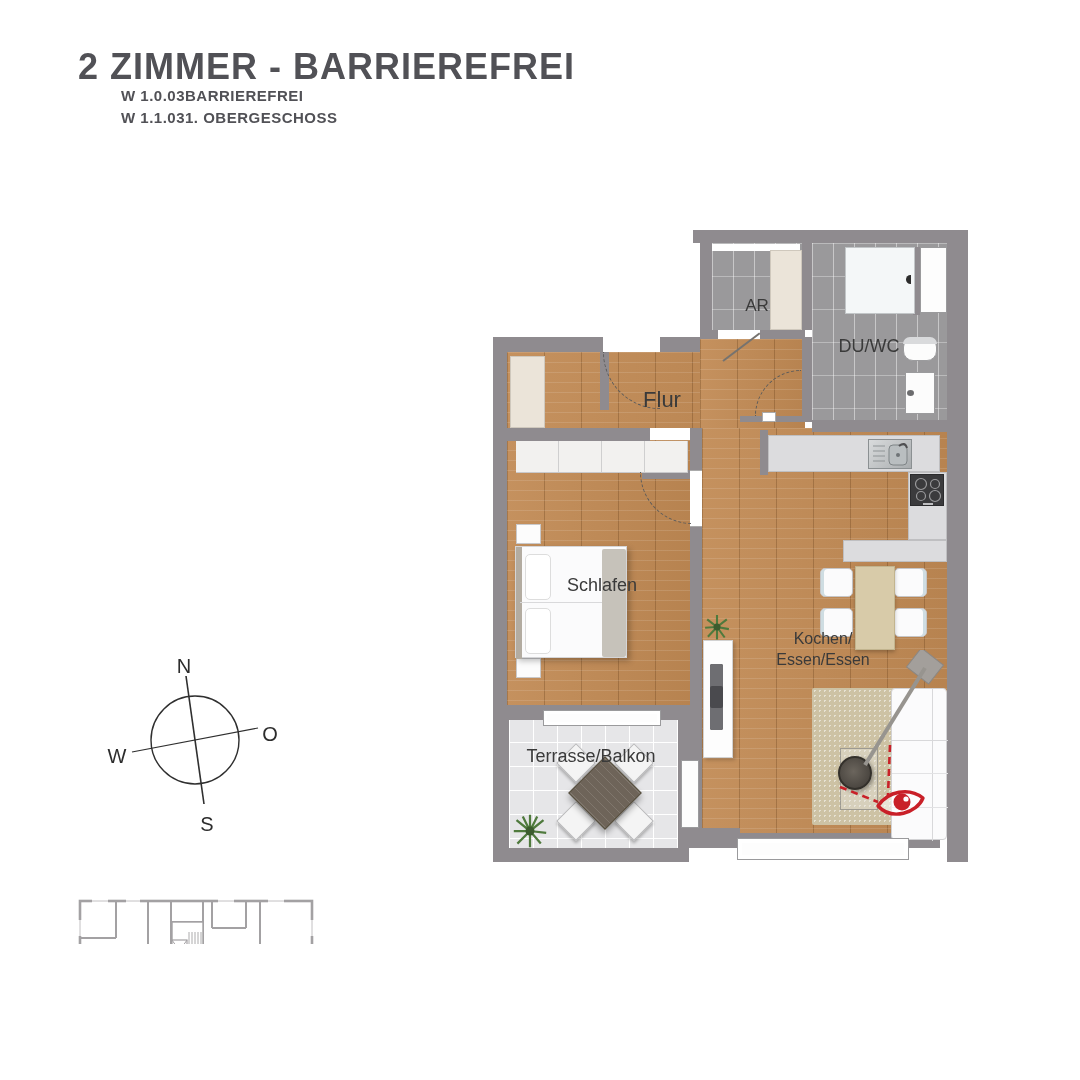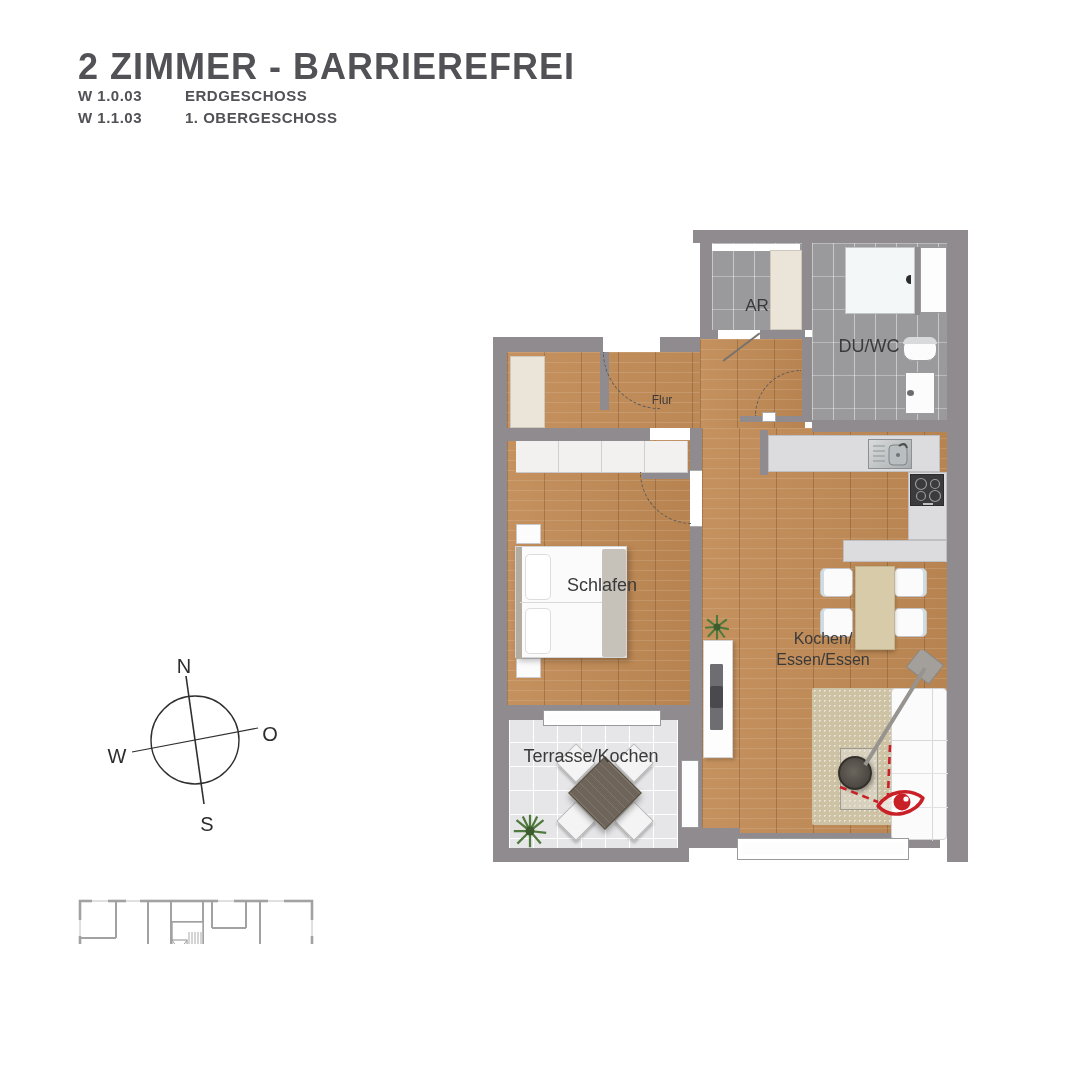--- a/index.html
+++ b/index.html
@@ -4,21 +4,21 @@
 <style>
   html,body{margin:0;padding:0;background:#fff;}
   .page{position:relative;width:1080px;height:944px;background:#fff;overflow:hidden;
         font-family:"Liberation Sans",sans-serif;}
   .abs{position:absolute;}
   
   .title{left:78px;top:22px;font-size:36px;font-weight:700;letter-spacing:1px;
          color:var(--title-color,#515156);}
   .unit-list{left:78px;top:84px;}
   .unit-row{display:flex;height:22px;align-items:center;}
-  .unit-code{width:107px;font-size:15px;font-weight:700;letter-spacing:.5px;color:var(--title-color,#515156);}
+  .unit-code{width:107px;font-size:15px;font-weight:700;letter-spacing:.5px;color:var(--title-color,#515156);text-align:right;}
   .unit-floor{font-size:15px;font-weight:700;letter-spacing:.5px;color:var(--title-color,#515156);}
   
   .plan{left:493px;top:230px;width:475px;height:632px;}
   .wall{background:var(--wall-color,#8f8b8f);}
   .wood{background-color:var(--wood-color,#c18a54);
         background-image:
           repeating-linear-gradient(180deg,rgba(255,255,255,.12) 0 1px,rgba(0,0,0,0) 1px 10px),
           repeating-linear-gradient(90deg,rgba(96,58,22,.30) 0 1px,rgba(0,0,0,0) 1px 37px),
           linear-gradient(90deg,rgba(255,255,255,.06),rgba(0,0,0,.05));}
   .tile{background-color:var(--tile-color,#9a999b);
@@ -43,21 +43,21 @@
 </head>
 <body>
 
 <div class="page">
 
   <h1 class="abs title">2 ZIMMER - BARRIEREFREI</h1>
 
   <div class="abs unit-list">
     <div class="unit-row">
       <span class="unit-code">W 1.0.03</span>
-      <span class="unit-floor">ERDGESCHOSS</span>
+      <span class="unit-floor">BARRIEREFREI</span>
     </div>
     <div class="unit-row">
       <span class="unit-code">W 1.1.03</span>
       <span class="unit-floor">1. OBERGESCHOSS</span>
     </div>
   </div>
 
   <div class="abs plan">
 
     <div class="abs wood" style="left:14px;top:122px;width:298px;height:76px"></div>
@@ -196,27 +196,27 @@
       <path d="M97,95 L95,145 M47,137 L85,152" stroke="#c92028" stroke-width="2.6" stroke-dasharray="7 5" fill="none"></path>
       <g transform="translate(85,140)">
         <path d="M0,16 C10,1 31,-3 45,8 C39,23 14,31 0,16 Z" fill="#fff" fill-opacity="0.55" stroke="#c92028" stroke-width="3.4" stroke-linejoin="round"></path>
         <circle cx="24" cy="12" r="8.5" fill="#c92028"></circle>
         <circle cx="28" cy="9" r="2.6" fill="#ffffff"></circle>
       </g>
     </svg>
 
     <span class="abs room-label" style="left:264px;top:68px">AR</span>
     <span class="abs room-label" style="left:376px;top:108px;font-size:18px">DU/WC</span>
-    <span class="abs room-label" style="left:169px;top:162px;font-size:12px">Flur</span>
+    <span class="abs room-label" style="left:169px;top:162px;font-size:22px">Flur</span>
     <span class="abs room-label" style="left:109px;top:347px;font-size:18px">Schlafen</span>
     <span class="abs room-label" style="left:330px;top:411px;font-size:16px;text-align:center;line-height:21px">
       <span style="display:block">Kochen/</span>
       <span style="display:block">Essen/Essen</span>
     </span>
-    <span class="abs room-label" style="left:98px;top:518px;font-size:18px">Terrasse/Kochen</span>
+    <span class="abs room-label" style="left:98px;top:518px;font-size:18px">Terrasse/Balkon</span>
   </div>
 
   <div class="abs" style="left:100px;top:640px;width:190px;height:200px">
     <svg width="190" height="200" viewBox="0 0 190 200">
       <circle cx="95" cy="100" r="44" fill="none" stroke="#2f2f2f" stroke-width="1.4"></circle>
       <path d="M86,36 L104,164" stroke="#2f2f2f" stroke-width="1.6"></path>
       <path d="M32,112 L158,88" stroke="#2f2f2f" stroke-width="1.2"></path>
     </svg>
     <span class="abs cl" style="left:84px;top:26px">N</span>
     <span class="abs cl" style="left:170px;top:94px">O</span>

